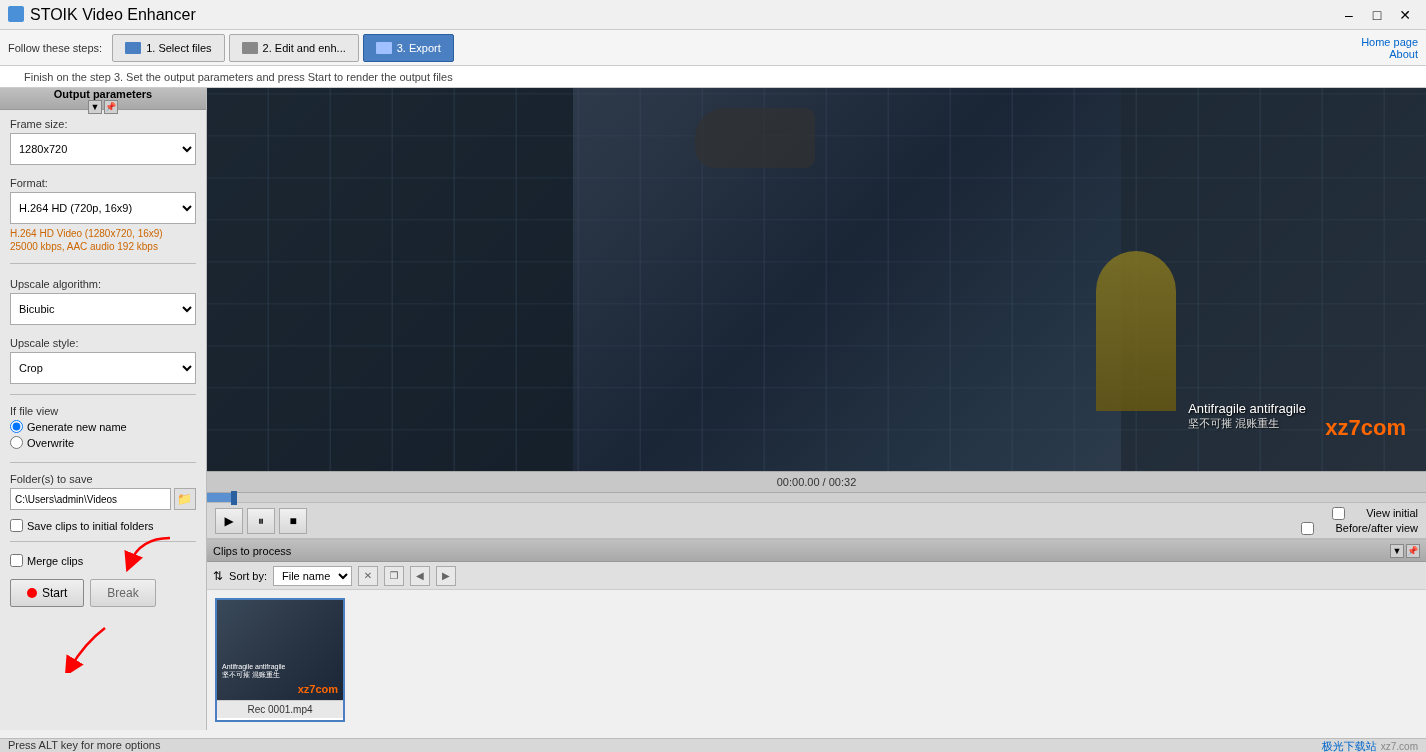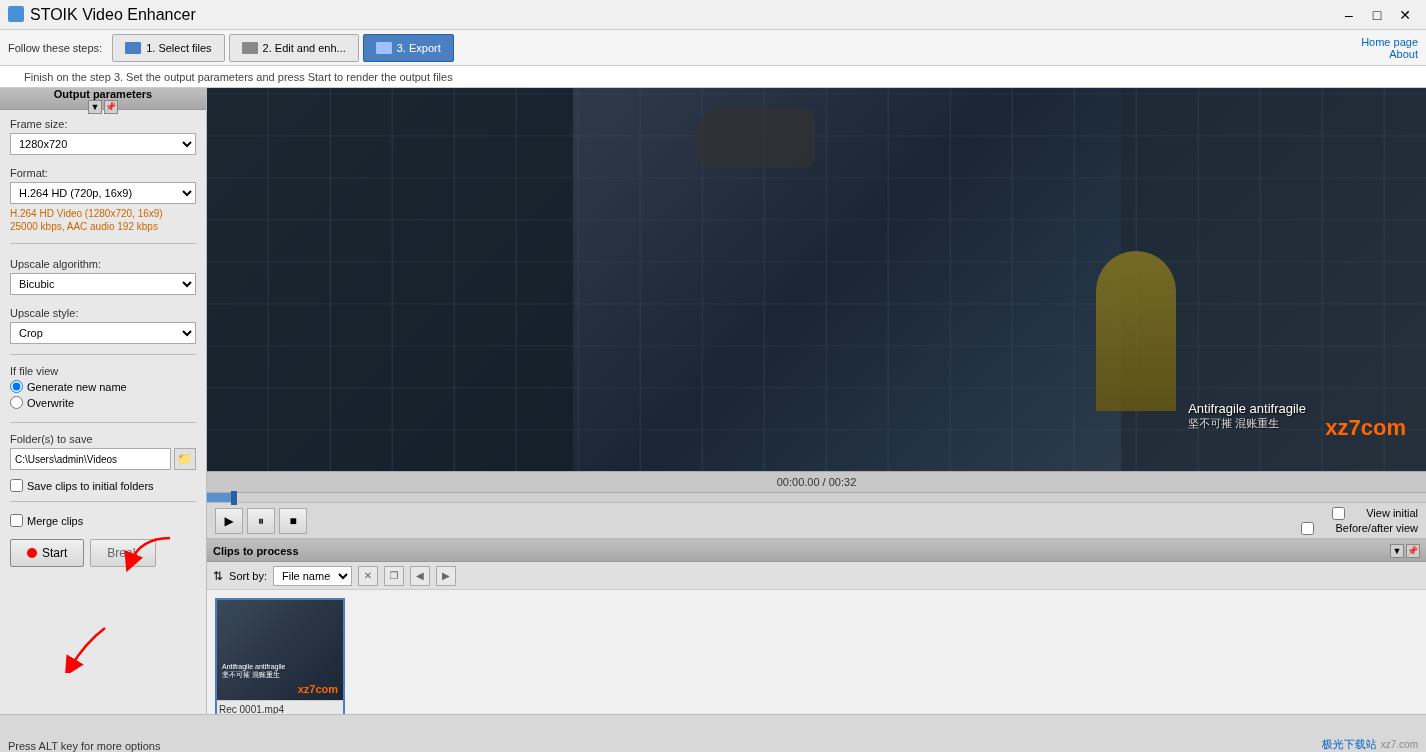--- a/index.html
+++ b/index.html
@@ -90,21 +90,21 @@
       justify-content: space-between;
       flex-direction: column;
     }
     .panel-header-controls { display: flex; gap: 2px; }
     .panel-header-btn { width: 14px; height: 14px; border: 1px solid #888; background: #d0d0d0; cursor: pointer; font-size: 9px; display: flex; align-items: center; justify-content: center; }
 
     .param-section { padding: 8px 10px 4px; }
     .param-label { font-size: 11px; color: #333; margin-bottom: 3px; }
     .param-select {
       width: 100%;
-      height: 22px;
+      height: 32px;
       border: 1px solid #aaa;
       background: white;
       font-size: 11px;
       padding: 0 4px;
       cursor: pointer;
     }
     .param-info { font-size: 10px; color: #cc6600; margin-top: 3px; line-height: 1.3; }
 
     .divider { height: 1px; background: #bbb; margin: 6px 10px; }
 
@@ -288,21 +288,21 @@
       border-top: 1px solid #bbb;
     }
     .clips-header {
       background: linear-gradient(to bottom, #c0c0c0, #a8a8a8);
       border-bottom: 1px solid #999;
       height: 22px;
       display: flex;
       align-items: center;
       padding: 0 6px;
       font-size: 11px;
-      font-weight: bold;
+      font-weight: normal;
       justify-content: space-between;
     }
     .clips-toolbar {
       background: #e0e0e0;
       height: 28px;
       display: flex;
       align-items: center;
       padding: 0 6px;
       gap: 6px;
       border-bottom: 1px solid #ccc;
@@ -358,34 +358,34 @@
     }
     .clip-thumb-text {
       position: absolute;
       bottom: 20px;
       left: 5px;
       color: white;
       font-size: 8px;
     }
     .clip-name {
       font-size: 10px;
-      text-align: left;
+      text-align: center;
       padding: 3px 2px;
       background: #e8e8e8;
       border-top: 1px solid #ccc;
       color: #333;
     }
 
     
     .status-bar {
       background: #d8d8d8;
       border-top: 1px solid #bbb;
-      height: 38px;
-      display: flex;
-      align-items: flex-end;
+      height: 14px;
+      display: flex;
+      align-items: flex-start;
       padding: 0 8px;
       font-size: 11px;
       color: #333;
       position: absolute;
       bottom: 0;
       left: 0;
       right: 0;
     }
 
     

